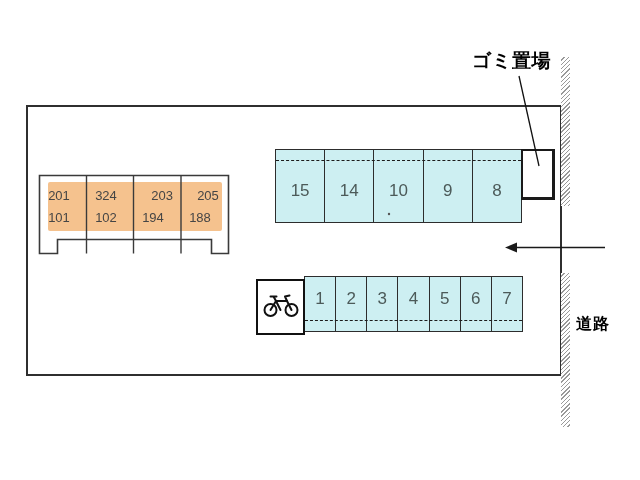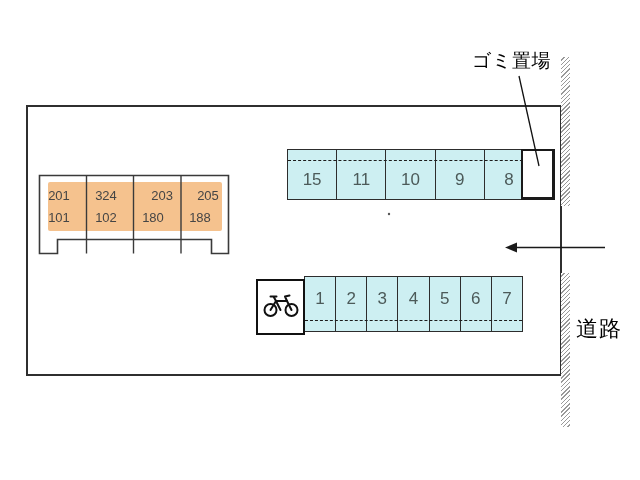--- a/index.html
+++ b/index.html
@@ -26,21 +26,21 @@
   }
   .blabel{
     position:absolute;width:40px;text-align:center;
     font-size:13px;color:#454545;z-index:2;line-height:14px;
   }
   
   .row{
     position:absolute;display:flex;background:#CDEFF2;
     border:1px solid #2d2d2d;box-sizing:border-box;z-index:1;
   }
-  .row-top{left:275px;top:149px;width:247px;height:51px;margin-left:12px;}
+  .row-top{left:275px;top:149px;width:247px;height:74px;}
   .row-bottom{left:304px;top:276px;width:219px;height:56px;}
   .cell{
     flex:1;position:relative;display:flex;align-items:center;justify-content:center;
     border-right:1px solid #2d2d2d;
   }
   .cell:last-child{border-right:none;}
   .row-top .cell{padding-top:10px;}
   .row-bottom .cell{padding-bottom:10px;}
   .cell span{font-size:17px;color:#4c5a59;}
   .dash{position:absolute;left:0;right:0;border-top:1px dashed #1c1c1c;z-index:2;}
@@ -52,52 +52,52 @@
     border:2px solid #111111;box-sizing:border-box;
     display:flex;align-items:center;justify-content:center;z-index:3;
   }
   
   .trashbox{
     position:absolute;left:521px;top:149px;width:34px;height:51px;background:#ffffff;
     border:2px solid #1a1a1a;border-right-width:3px;border-bottom-width:3px;
     box-sizing:border-box;z-index:4;
   }
   
-  .lbl{position:absolute;font-weight:normal;color:#000000;z-index:6;white-space:nowrap;}
+  .lbl{position:absolute;font-weight:bold;color:#000000;z-index:6;white-space:nowrap;}
   .lbl-garbage{left:472px;top:48px;font-size:19px;letter-spacing:0.5px;}
-  .lbl-road{left:576px;top:314px;font-size:22px;letter-spacing:1px;}
+  .lbl-road{left:576px;top:314px;font-size:16px;letter-spacing:1px;}
   svg.overlay{position:absolute;left:0;top:0;z-index:5;pointer-events:none;}
 </style>
 </head>
 <body>
 
 <div id="canvas">
 
   <div class="boundary"></div>
 
   <div class="hatch upper"></div>
   <div class="hatch lower"></div>
 
   <div class="bfill"></div>
   <div class="blabel" style="left:39px;top:189px;">201</div>
   <div class="blabel" style="left:86px;top:189px;">324</div>
   <div class="blabel" style="left:133px;top:189px;text-align:right;">203</div>
   <div class="blabel" style="left:180px;top:189px;margin-left:8px;">205</div>
   <div class="blabel" style="left:39px;top:211px;">101</div>
   <div class="blabel" style="left:86px;top:211px;">102</div>
-  <div class="blabel" style="left:133px;top:211px;">180</div>
+  <div class="blabel" style="left:133px;top:211px;">194</div>
   <div class="blabel" style="left:180px;top:211px;">188</div>
 
   <div class="row row-top">
     <div class="dash"></div>
     <div class="cell">
         <span>15</span>
       </div>
     <div class="cell">
-        <span>11</span>
+        <span>14</span>
       </div>
     <div class="cell">
         <span>10</span>
       </div>
     <div class="cell">
         <span>9</span>
       </div>
     <div class="cell">
         <span>8</span>
       </div>

